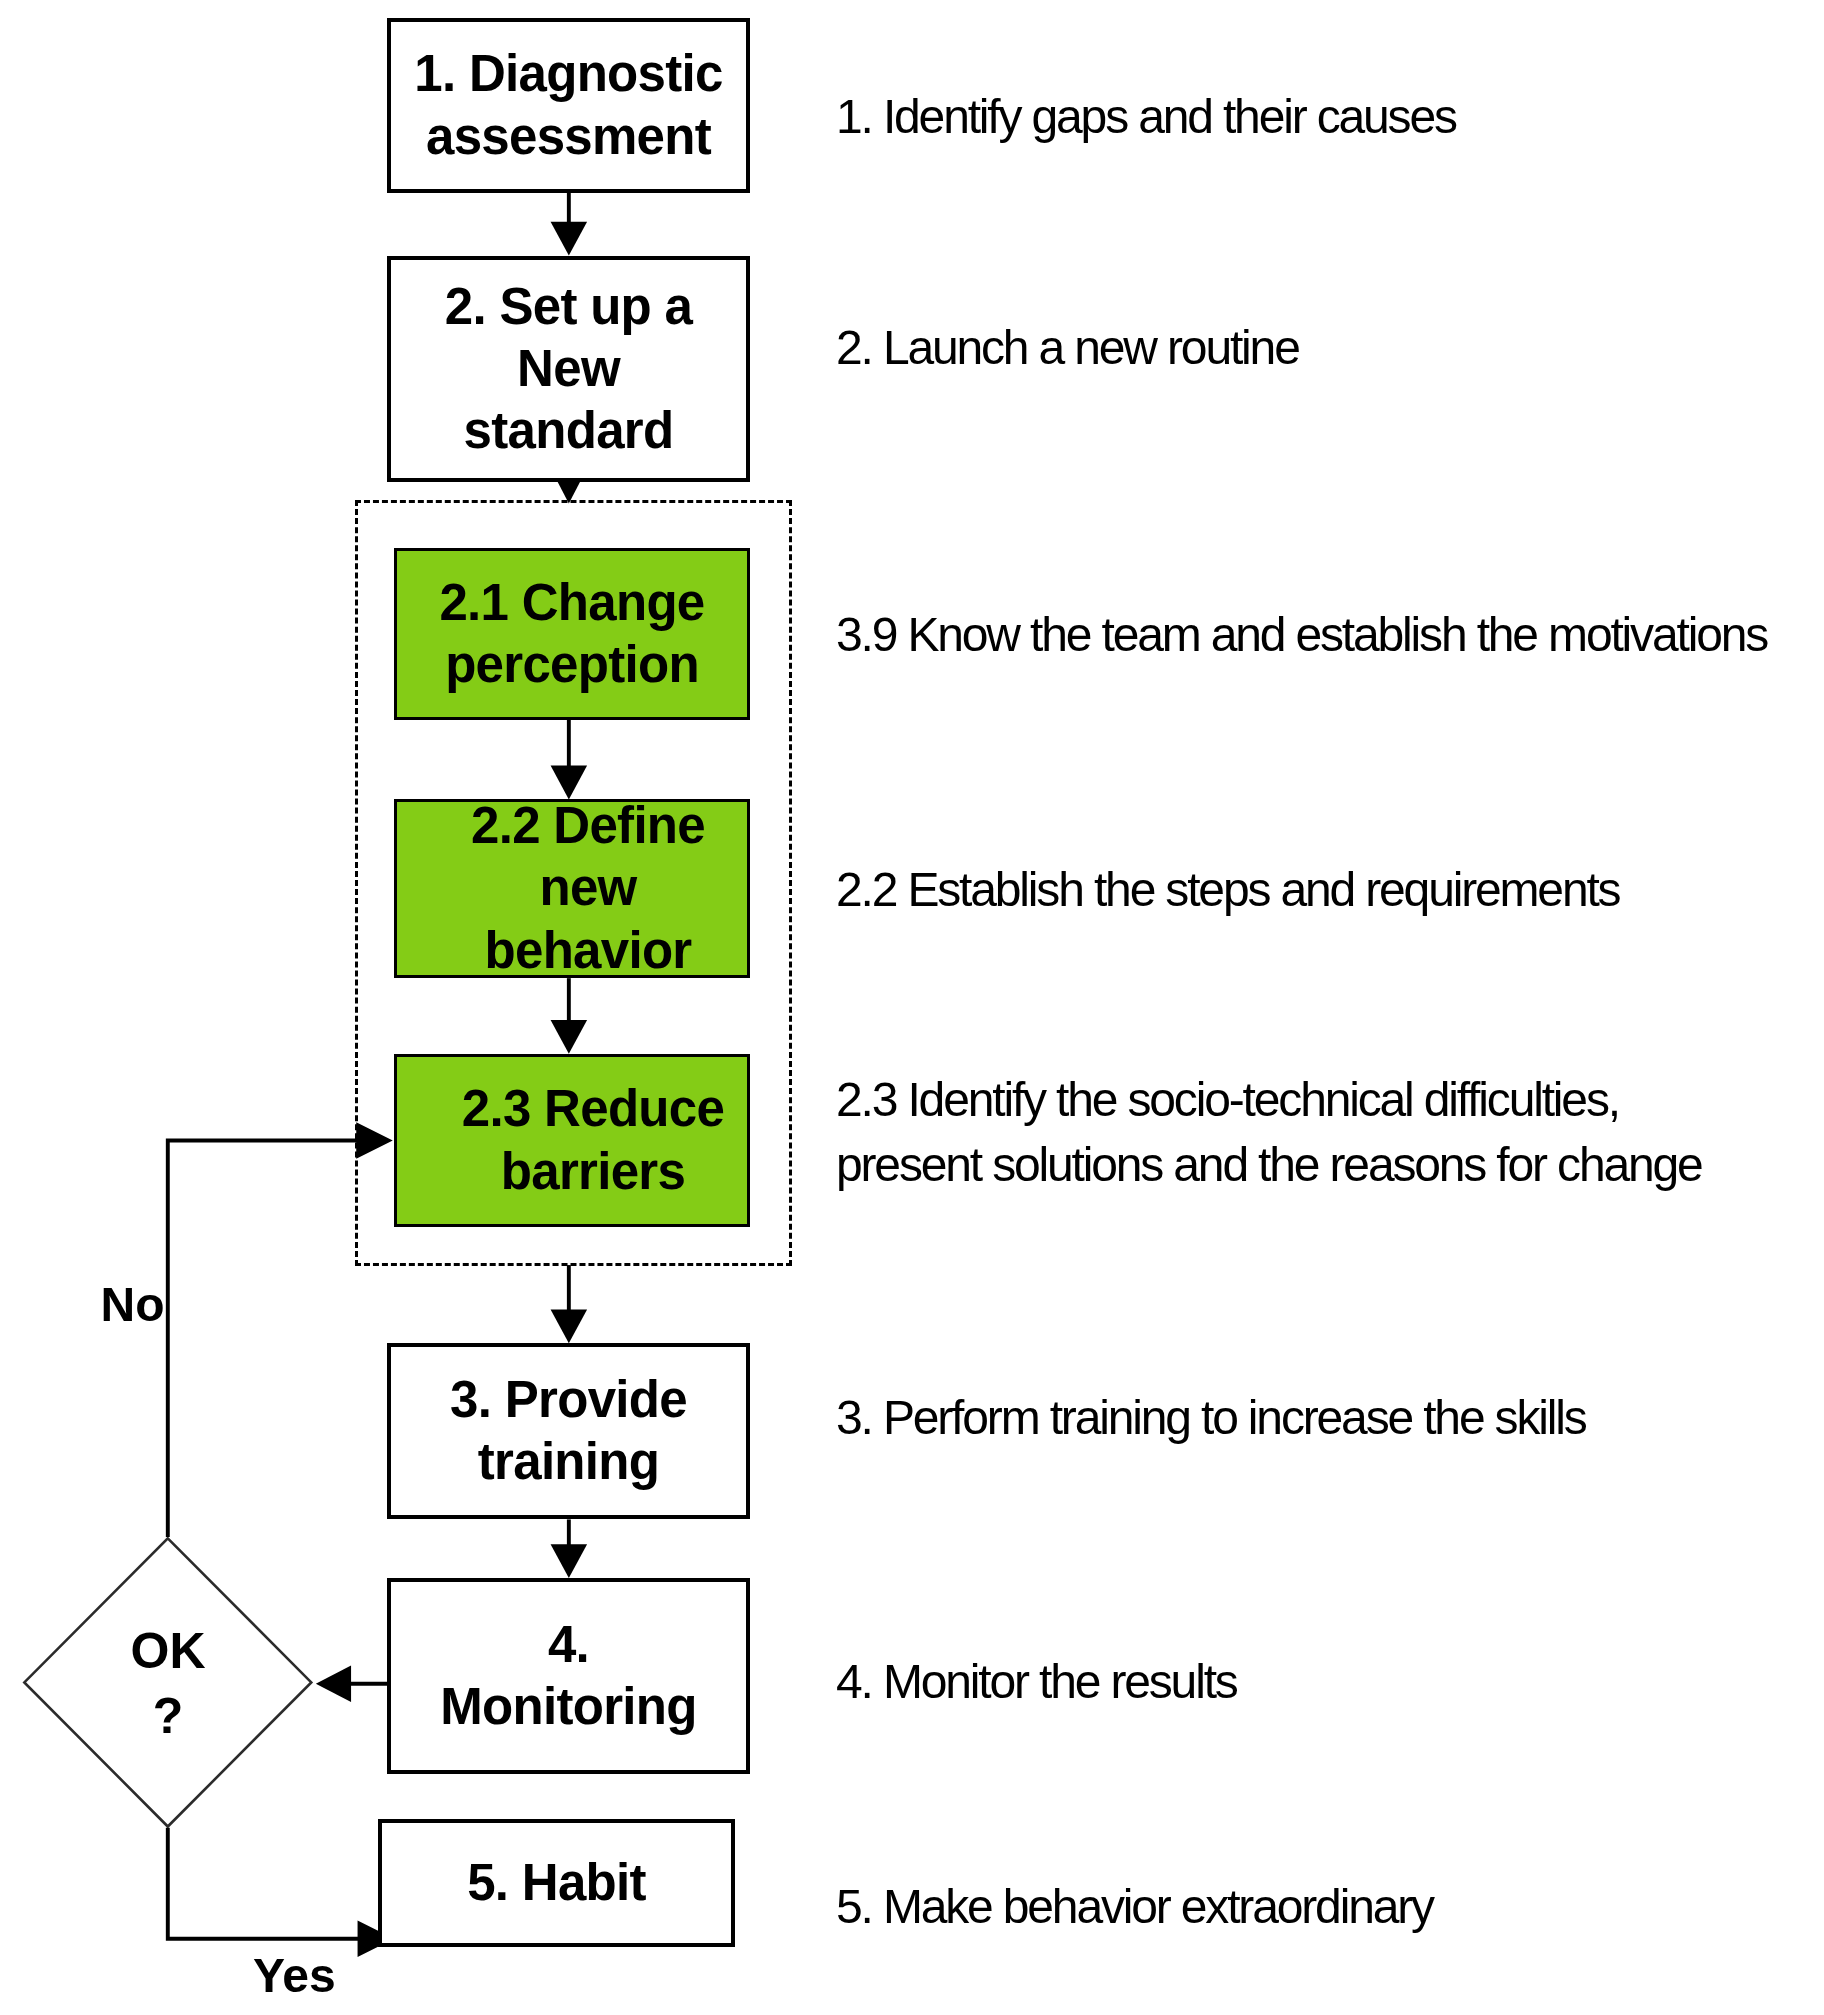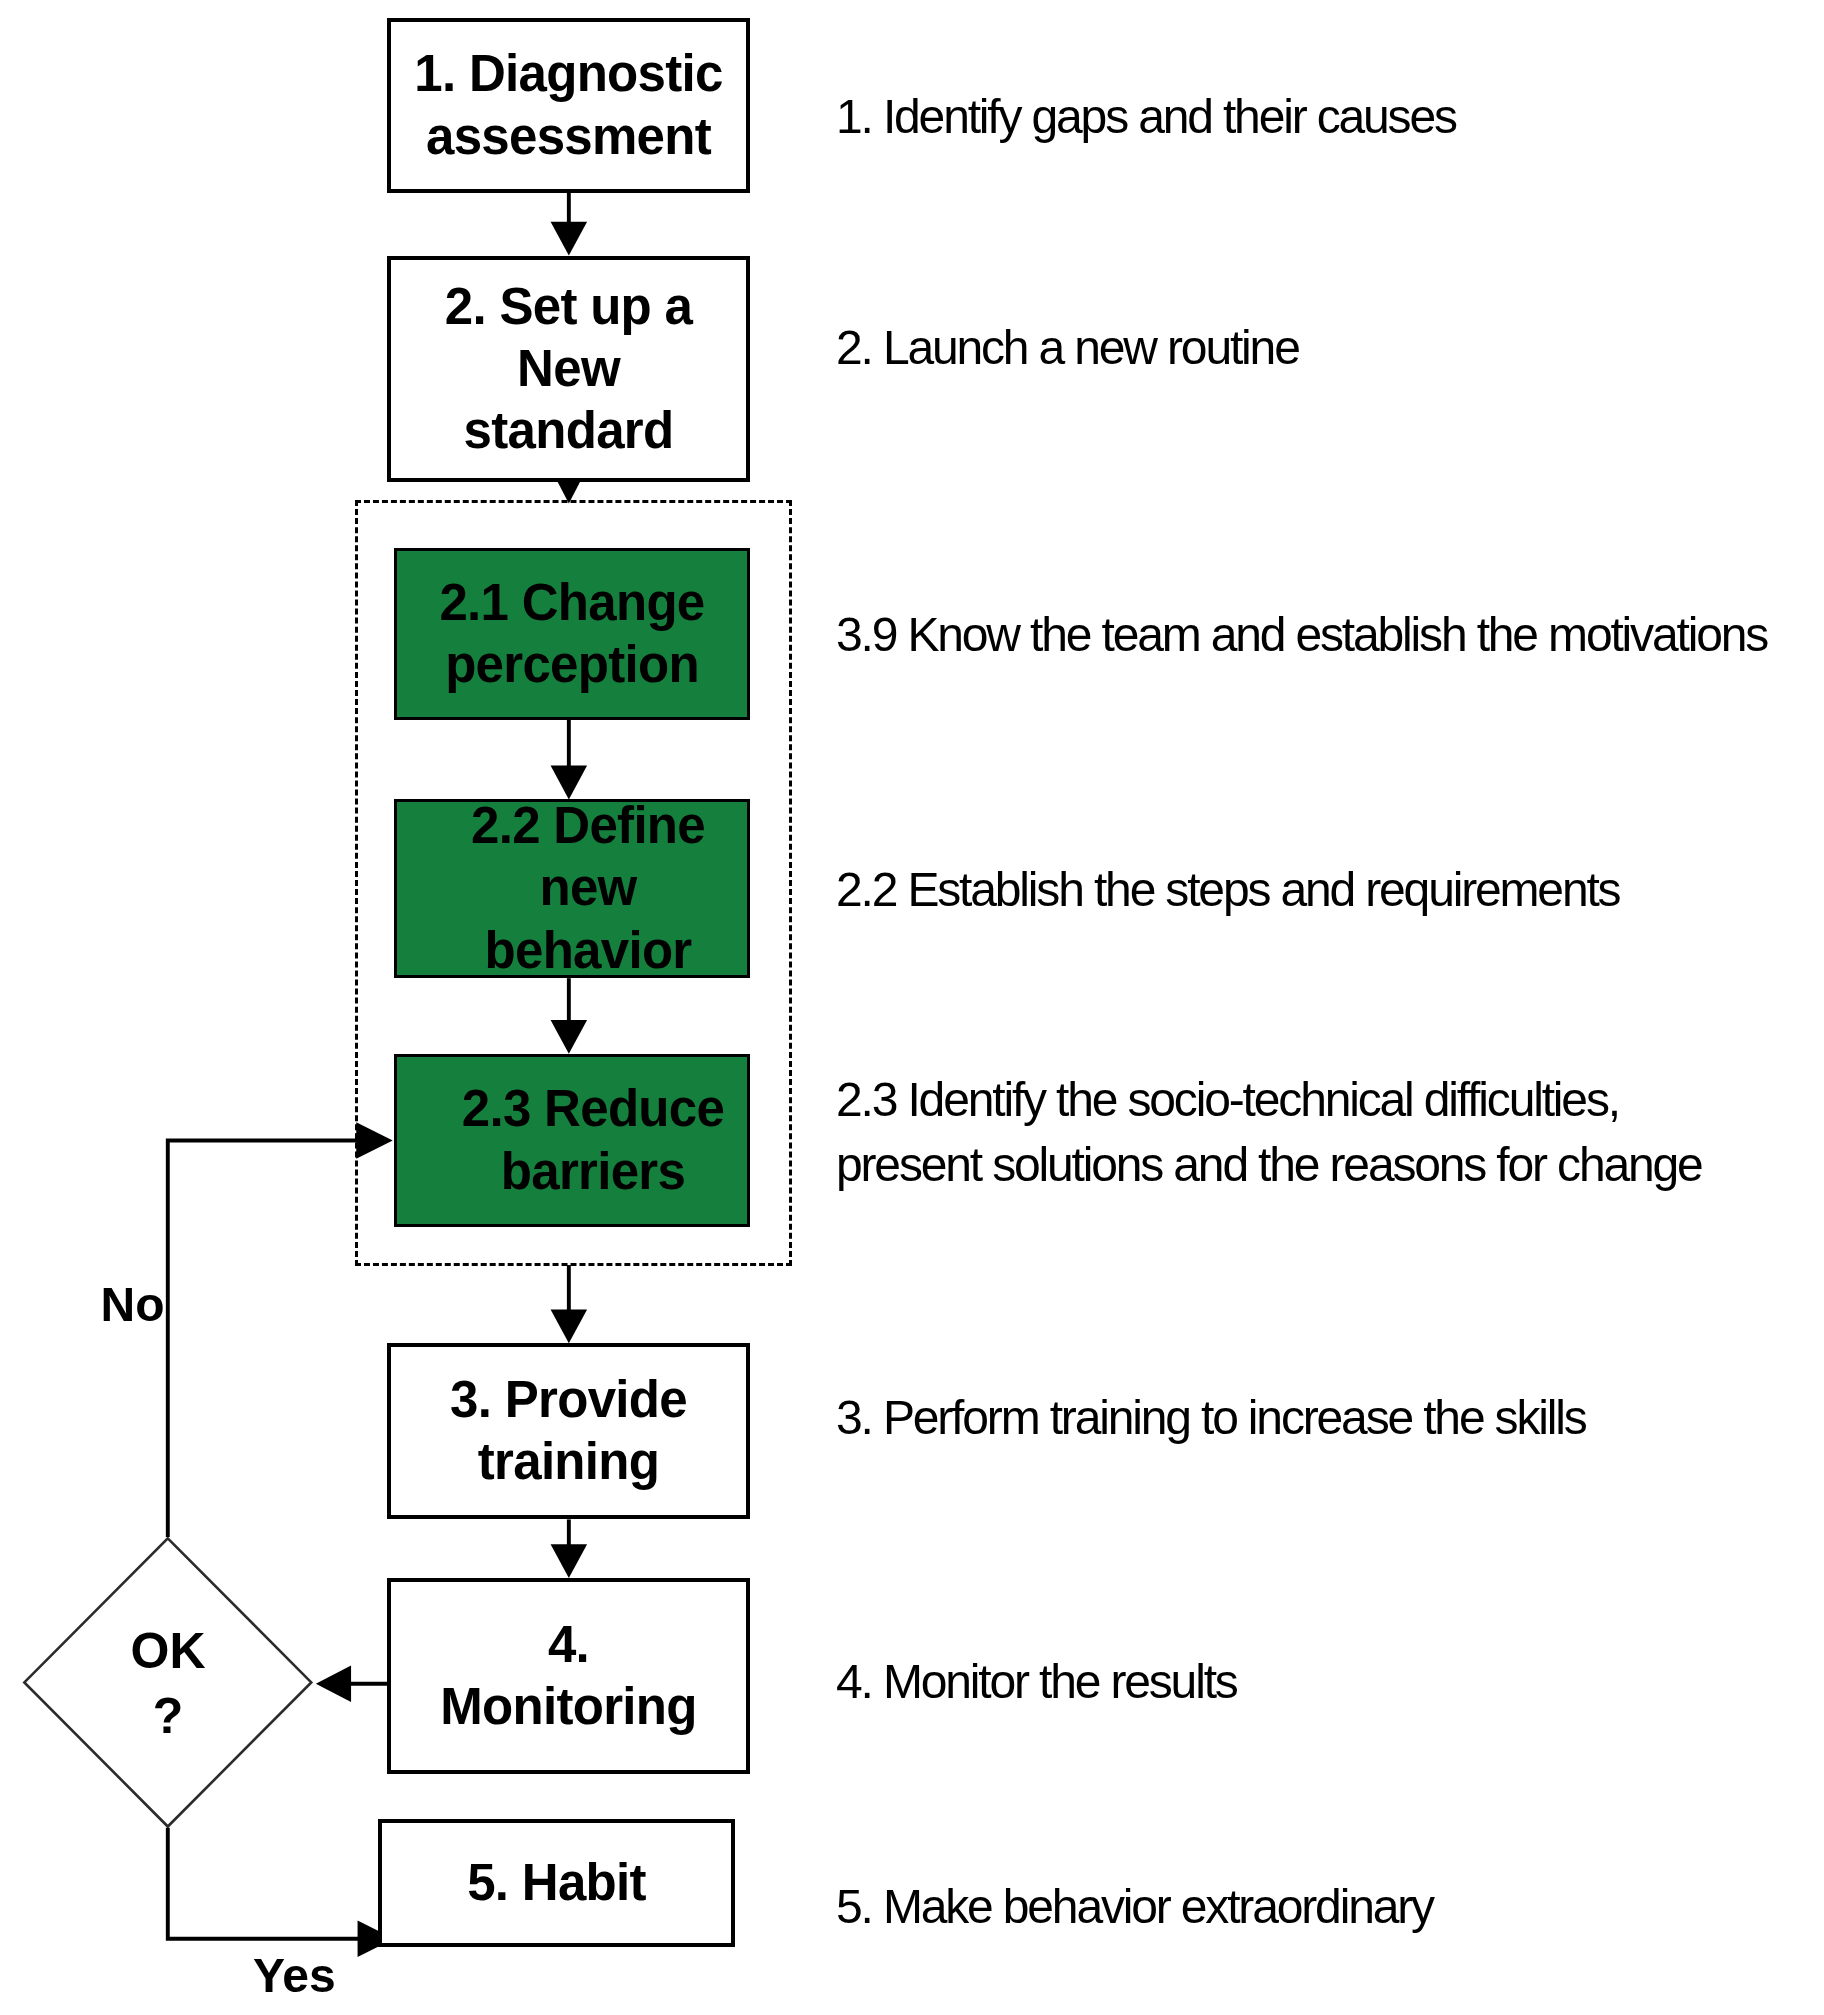--- a/index.html
+++ b/index.html
@@ -2,21 +2,21 @@
 <html style="font-size:10.4px"><head>
 <meta charset="utf-8">
 <style>
   html,body{margin:0;padding:0;background:#ffffff;}
   body{width:1825px;height:2015px;position:relative;font-family:"Liberation Sans",sans-serif;color:#000;}
   .canvas{position:absolute;left:0;top:0;width:1825px;height:2015px;}
   svg.connectors{position:absolute;left:0;top:0;width:1825px;height:2015px;}
   .node{position:absolute;display:flex;align-items:center;justify-content:center;
         background:#ffffff;border:4.6px solid #000;box-sizing:border-box;text-align:center;}
   .node .label{white-space:pre-line;font-weight:bold;font-size:51px;line-height:1.22;letter-spacing:-0.7px;}
-  .node.gray{background:#15803d;border-width:3.9px;}
+  .node.gray{background:#84cc16;border-width:3.9px;}
   .dashed-group{position:absolute;left:355px;top:500px;width:437px;height:766px;
         border:3.9px dashed #000;box-sizing:border-box;background:transparent;}
   .diamond-label{position:absolute;left:70px;top:1605px;width:196px;height:157px;
         display:flex;align-items:center;justify-content:center;text-align:center;
         font-weight:bold;font-size:50px;line-height:1.3;white-space:pre-line;}
   .edge-label{position:absolute;font-weight:bold;font-size:48px;}
   .edge-label.no{left:77px;top:1277px;width:111px;text-align:center;}
   .edge-label.yes{left:253px;top:1948px;width:111px;text-align:left;}
   .annotation{position:absolute;left:836px;font-size:48px;letter-spacing:-0.045em;
         line-height:1.35;white-space:pre-line;}

